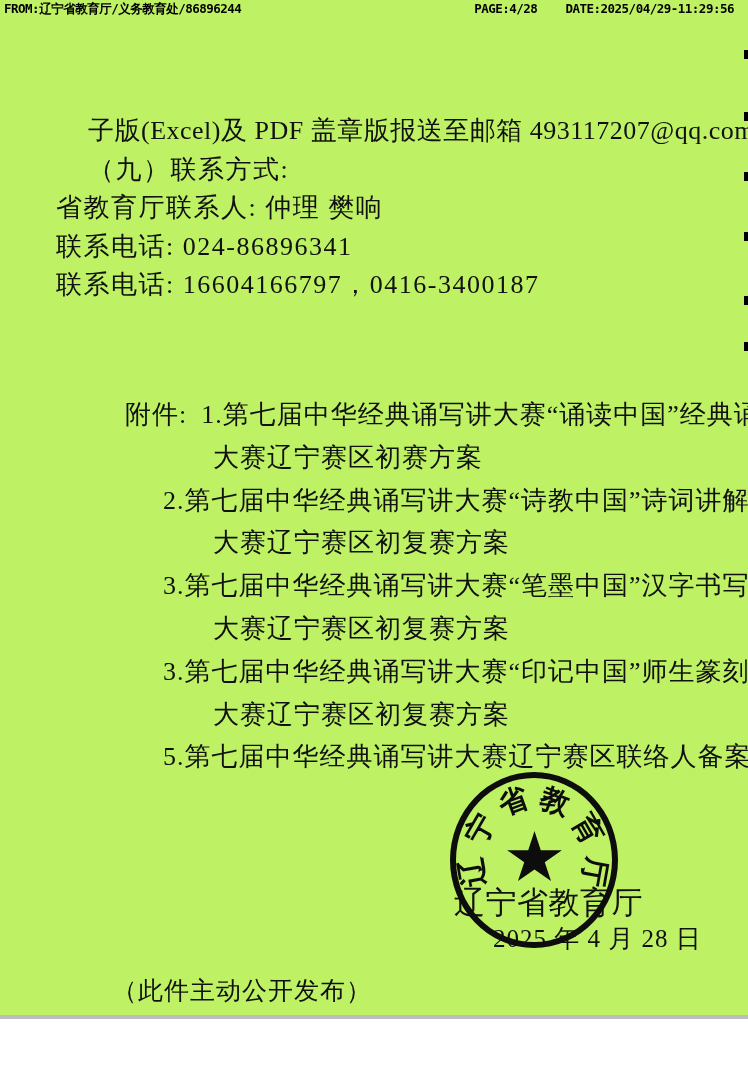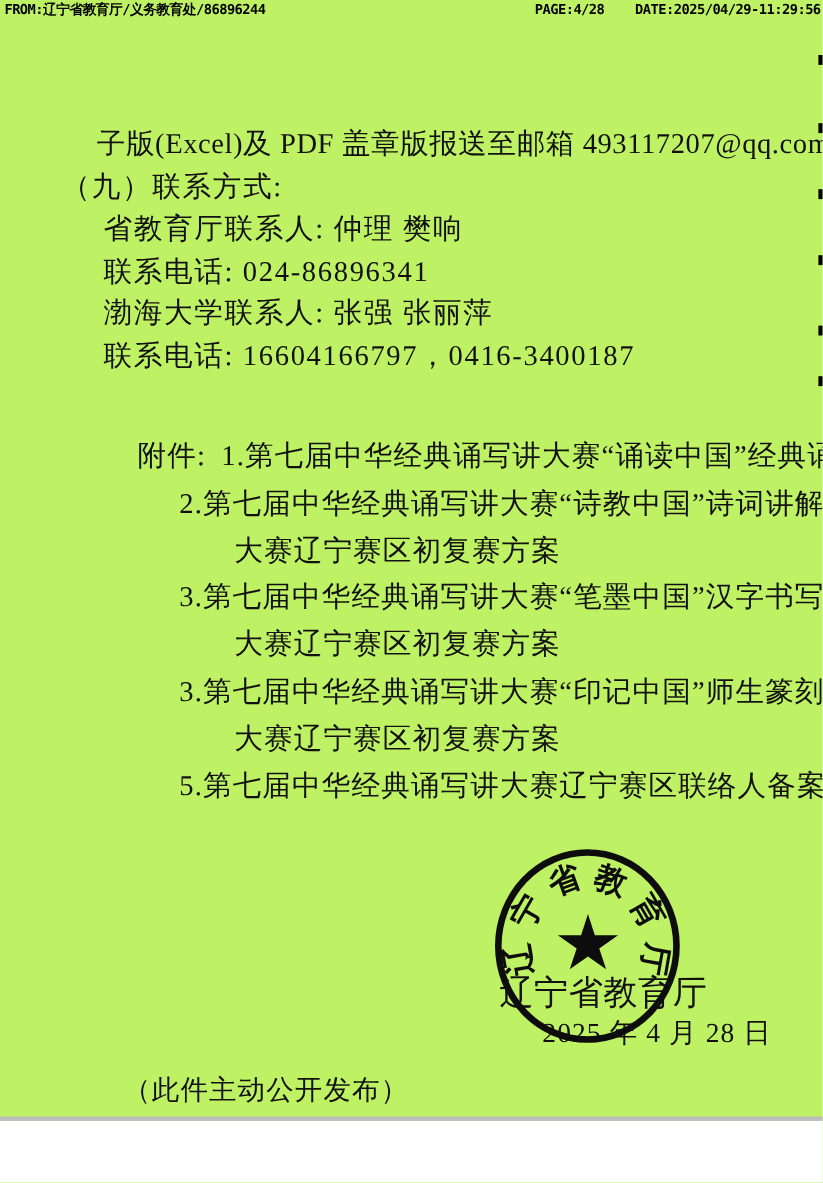--- a/index.html
+++ b/index.html
@@ -15,30 +15,30 @@
   
   .fax-header{
     position:absolute;left:0;top:1px;width:748px;height:18px;
     font-family:"DejaVu Sans Mono","Liberation Mono",monospace;
     font-size:12.5px;font-weight:bold;color:#000;
     display:flex;justify-content:space-between;
     letter-spacing:-0.5px;
     transform-origin:left top;
   }
   .fax-header .left{padding-left:4px;}
-  .fax-header .right{display:flex;gap:28px;padding-right:2px;}
+  .fax-header .right{display:flex;gap:28px;padding-right:14px;}
   
   .bodyblock{
     position:absolute;left:0;top:112px;width:748px;
     font-size:26px;line-height:38.6px;letter-spacing:1.5px;
     white-space:nowrap;
   }
   .bodyblock .l1{padding-left:88px;letter-spacing:0.5px;}
-  .bodyblock .l2{padding-left:56px;}
-  .bodyblock .ind{padding-left:94px;}
+  .bodyblock .l2{padding-left:88px;}
+  .bodyblock .ind{padding-left:56px;}
   
   .attblock{
     position:absolute;left:0;top:394px;width:748px;
     font-size:26px;line-height:42.8px;letter-spacing:1px;
     white-space:nowrap;
   }
   .attblock .first{padding-left:125px;}
   .attblock .first .att-label{margin-right:14px;}
   .attblock .item{padding-left:163px;}
   .attblock .cont{padding-left:213px;}
@@ -100,28 +100,28 @@
       <span>PAGE:4/28</span>
       <span>DATE:2025/04/29-11:29:56</span>
     </span>
   </div>
 
   <div class="bodyblock">
     <div class="l1">子版(Excel)及 PDF 盖章版报送至邮箱 493117207@qq.com。</div>
     <div class="l2">（九）联系方式:</div>
     <div class="ind">省教育厅联系人: 仲理 樊响</div>
     <div class="ind">联系电话: 024-86896341</div>
-    <div class="ind">渤海大学联系人: 张强 张丽萍</div>
     <div class="ind">联系电话: 16604166797，0416-3400187</div>
   </div>
 
   <div class="attblock">
     <div class="first">
       <span class="att-label">附件:</span><span>1.第七届中华经典诵写讲大赛“诵读中国”经典诵读</span>
     </div>
+    <div class="cont">大赛辽宁赛区初赛方案</div>
     <div class="item">2.第七届中华经典诵写讲大赛“诗教中国”诗词讲解</div>
     <div class="cont">大赛辽宁赛区初复赛方案</div>
     <div class="item">3.第七届中华经典诵写讲大赛“笔墨中国”汉字书写</div>
     <div class="cont">大赛辽宁赛区初复赛方案</div>
     <div class="item">3.第七届中华经典诵写讲大赛“印记中国”师生篆刻</div>
     <div class="cont">大赛辽宁赛区初复赛方案</div>
     <div class="item">5.第七届中华经典诵写讲大赛辽宁赛区联络人备案表</div>
   </div>
 
   <div class="sign-authority">辽宁省教育厅</div>

